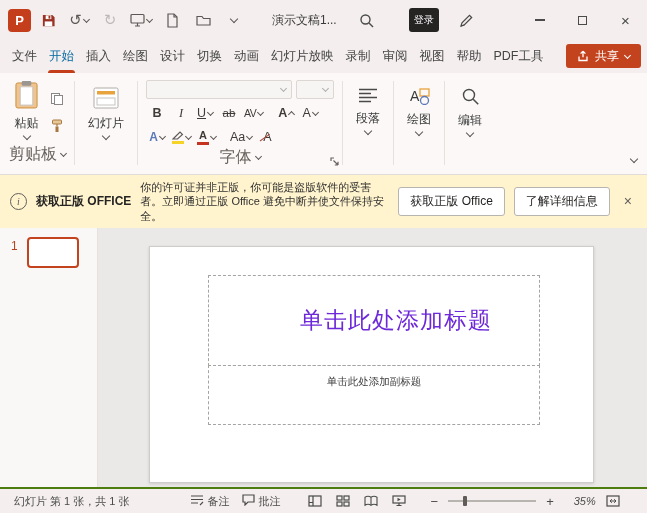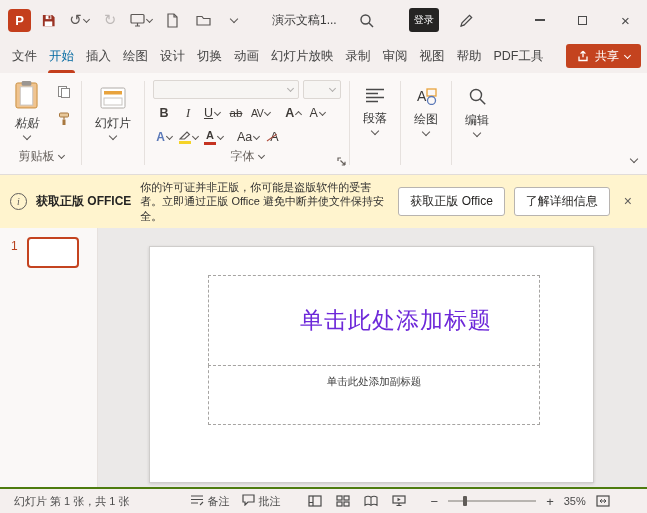--- a/index.html
+++ b/index.html
@@ -28,22 +28,22 @@
   .tab{display:flex;align-items:center;padding:0 6px;font-size:12.5px;color:#444;white-space:nowrap;position:relative;cursor:default;text-align:center;}
   .tab.active{color:#0369a1;font-weight:normal;}
   .tab.active::after{content:"";position:absolute;left:5px;right:5px;bottom:0;height:3px;background:#c43e1c;border-radius:3px 3px 0 0;}
   .share-btn{margin-left:auto;margin-top:4px;margin-bottom:5px;background:#c4431f;color:#fff;border:none;border-radius:3px;display:flex;align-items:center;gap:6px;padding:0 11px;font-size:12px;font-family:inherit;cursor:default;}
 
   
   .ribbon{height:102px;background:#fbf8f7;border-bottom:1px solid #e1dcd9;display:flex;align-items:stretch;padding:3px 2px 0;flex-shrink:0;box-sizing:border-box;position:relative;}
   .rgroup{display:flex;flex-direction:column;align-items:center;padding:0 5px;position:relative;}
   .gsep{width:1px;background:#e6e1de;margin:5px 1px 9px;}
   .bigbtn{display:flex;flex-direction:column;align-items:center;gap:3px;padding:4px 7px;border-radius:3px;font-size:12px;color:#3a3a3a;cursor:default;}
-  .grouplabel{margin-top:auto;margin-bottom:9px;font-size:12px;color:#68625e;display:flex;align-items:center;gap:4px;cursor:default;}
-  .cliprow{display:flex;align-items:flex-start;gap:7px;font-style:italic;}
+  .grouplabel{margin-top:auto;margin-bottom:9px;font-size:16px;color:#68625e;display:flex;align-items:center;gap:4px;cursor:default;}
+  .cliprow{display:flex;align-items:center;gap:0;}
   .minicol{display:flex;flex-direction:column;gap:7px;margin-top:6px;}
   .minibtn{width:22px;height:20px;display:flex;align-items:center;justify-content:center;border-radius:2px;cursor:default;}
   .vbtn{margin-top:7px;}
   .fontgroup{padding:0 7px;}
   .fontrow1{display:flex;gap:4px;margin-top:4px;}
   .combo{height:19px;border:1px solid #dcd7d3;background:#f7f5f3;border-radius:2px;display:flex;align-items:center;justify-content:flex-end;padding:0 5px;box-sizing:border-box;}
   .combo .chev{opacity:.45;}
   .fontname{width:146px;}
   .fontsize{width:38px;}
   .fontrow{display:flex;align-items:center;gap:2px;margin-top:4px;width:100%;}
@@ -85,21 +85,21 @@
 
   
   .status-bar{height:26px;background:#f4efee;border-top:2px solid #4d7c0f;display:flex;align-items:center;font-size:11px;color:#4a4a4a;padding:0 8px;flex-shrink:0;box-sizing:border-box;}
   .sitem{display:flex;align-items:center;gap:4px;padding:0 6px;height:100%;cursor:default;white-space:nowrap;}
   .viewbtn{padding:0 7px;}
   .zoom-out{margin-left:12px;font-size:13px;}
   .zoom-slider{width:88px;height:16px;position:relative;display:flex;align-items:center;margin:0 4px;cursor:default;}
   .zoom-track{width:100%;height:2px;background:#b8b4b0;}
   .zoom-thumb{position:absolute;left:15px;top:3px;width:4px;height:10px;background:#605c58;border-radius:1px;}
   .zoom-in{font-size:13px;}
-  .zoom-level{margin-left:0;padding:0 4px;}
+  .zoom-level{margin-left:10px;padding:0 4px;font-style:italic;}
   .views{margin-left:14px;display:flex;align-items:center;}
   .notes-wrap{margin-left:48px;display:flex;align-items:center;}
 </style>
 </head>
 <body>
 
 <div class="window">
 
   <div class="titlebar">
     <div class="app-icon">P</div>

